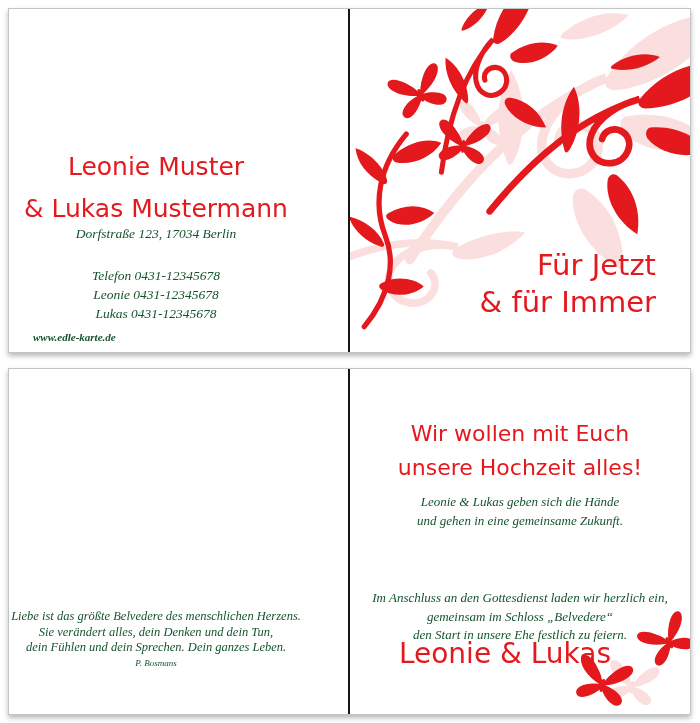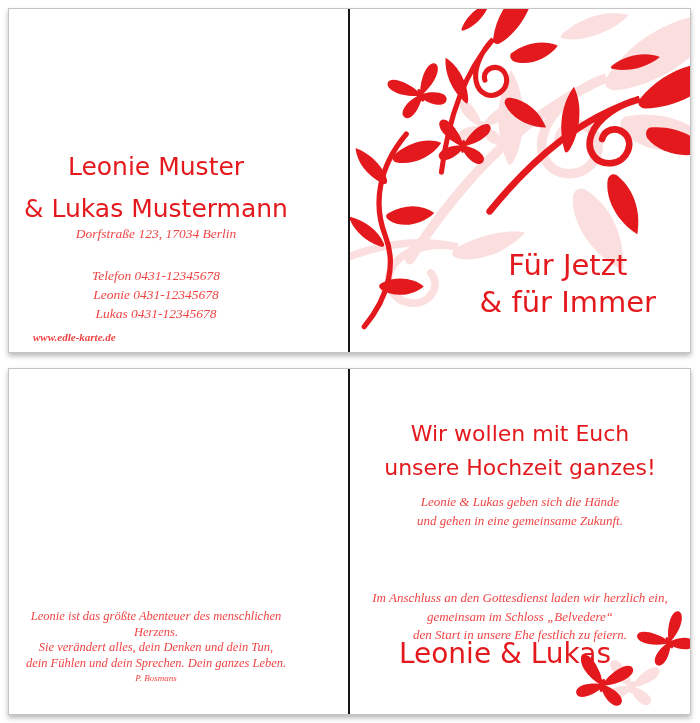--- a/index.html
+++ b/index.html
@@ -7,21 +7,21 @@
        font-family:"Liberation Serif","DejaVu Serif",serif;}
   .card{position:absolute;left:8px;width:681px;background:#ffffff;
         border:1px solid #c4c4c4;box-shadow:0 3px 5px rgba(0,0,0,0.28);}
   #card-front{top:8px;height:343px;}
   #card-inside{top:368px;height:345px;}
   .panel{position:absolute;top:0;bottom:0;overflow:hidden;}
   .panel-left{left:0;width:294px;}
   .panel-right{left:341px;right:0;}
   .fold{position:absolute;left:339px;top:0;bottom:0;width:2px;background:#161616;z-index:6;}
   .hand{font-family:"DejaVu Sans","Liberation Sans",sans-serif;color:#e3191d;}
-  .serif-i{font-family:"Liberation Serif","DejaVu Serif",serif;font-style:italic;color:#ef4444;}
+  .serif-i{font-family:"Liberation Serif","DejaVu Serif",serif;font-style:italic;color:#14532d;}
   .abs{position:absolute;}
   .ctr{left:0;right:0;text-align:center;}
   .deco{position:absolute;pointer-events:none;}
   .deco svg{display:block;width:100%;height:100%;overflow:visible;}
   .red{color:#e3191d;} .pink{color:#fbdede;}
   
   .name-line{font-size:25px;line-height:40px;}
   .addr{font-size:13.5px;}
   .phone-line{font-size:13.5px;line-height:19px;}
   .website{font-size:11px;font-weight:bold;}
@@ -121,43 +121,43 @@
       <svg viewBox="0 0 100 100">
           <use href="#butterfly-shape"></use>
         </svg>
       </div>
     <div class="deco red" style="left:84px;top:102px;width:60px;height:60px;transform:rotate(6deg);">
       <svg viewBox="0 0 100 100">
           <use href="#butterfly-shape"></use>
         </svg>
       </div>
 
-    <div class="abs hand front-headline" style="right:34px;top:238px;text-align:center;">
+    <div class="abs hand front-headline" style="right:34px;top:238px;text-align:right;">
       <div>Für Jetzt</div>
       <div>&amp; für Immer</div>
     </div>
   </div>
 </div>
 
 <div class="card" id="card-inside">
 
   <div class="panel panel-left">
     <div class="abs ctr" style="top:240px;">
-      <div class="serif-i quote-line">Leonie ist das größte Abenteuer des menschlichen Herzens.</div>
+      <div class="serif-i quote-line">Liebe ist das größte Belvedere des menschlichen Herzens.</div>
       <div class="serif-i quote-line">Sie verändert alles, dein Denken und dein Tun,</div>
       <div class="serif-i quote-line">dein Fühlen und dein Sprechen. Dein ganzes Leben.</div>
       <div class="serif-i quote-author">P. Bosmans</div>
     </div>
   </div>
 
   <div class="fold"></div>
 
   <div class="panel panel-right">
     <div class="abs ctr hand inside-headline" style="top:48px;">Wir wollen mit Euch</div>
-    <div class="abs ctr hand inside-headline" style="top:82px;">unsere Hochzeit ganzes!</div>
+    <div class="abs ctr hand inside-headline" style="top:82px;">unsere Hochzeit alles!</div>
 
     <div class="abs ctr" style="top:124px;">
       <div class="serif-i para-line">Leonie &amp; Lukas geben sich die Hände</div>
       <div class="serif-i para-line">und gehen in eine gemeinsame Zukunft.</div>
     </div>
 
 
     <div class="abs ctr" style="top:220px;">
       <div class="serif-i para-line">Im Anschluss an den Gottesdienst laden wir herzlich ein,</div>
       <div class="serif-i para-line">gemeinsam im Schloss „Belvedere“</div>

